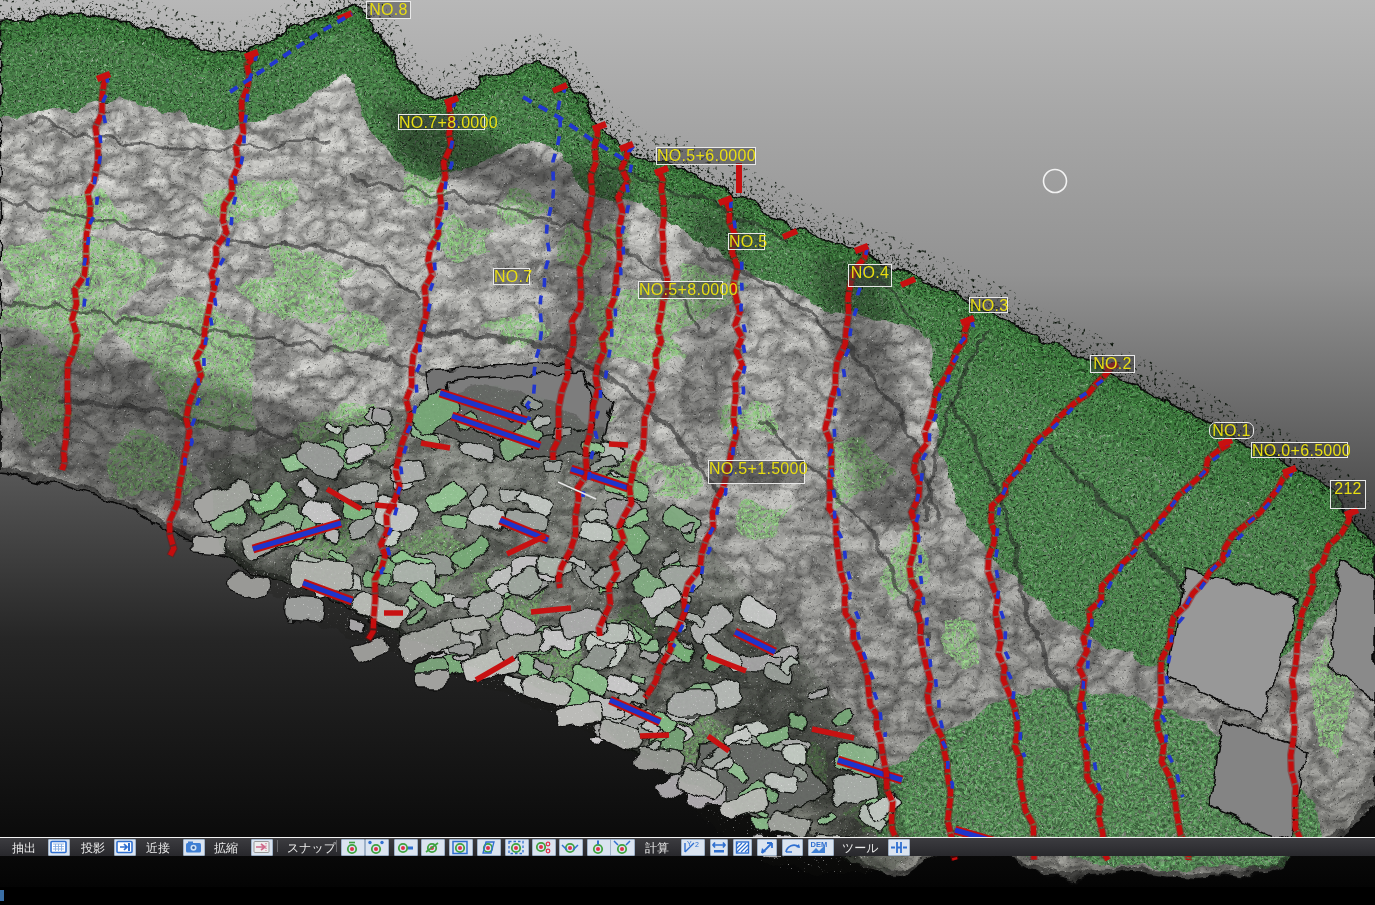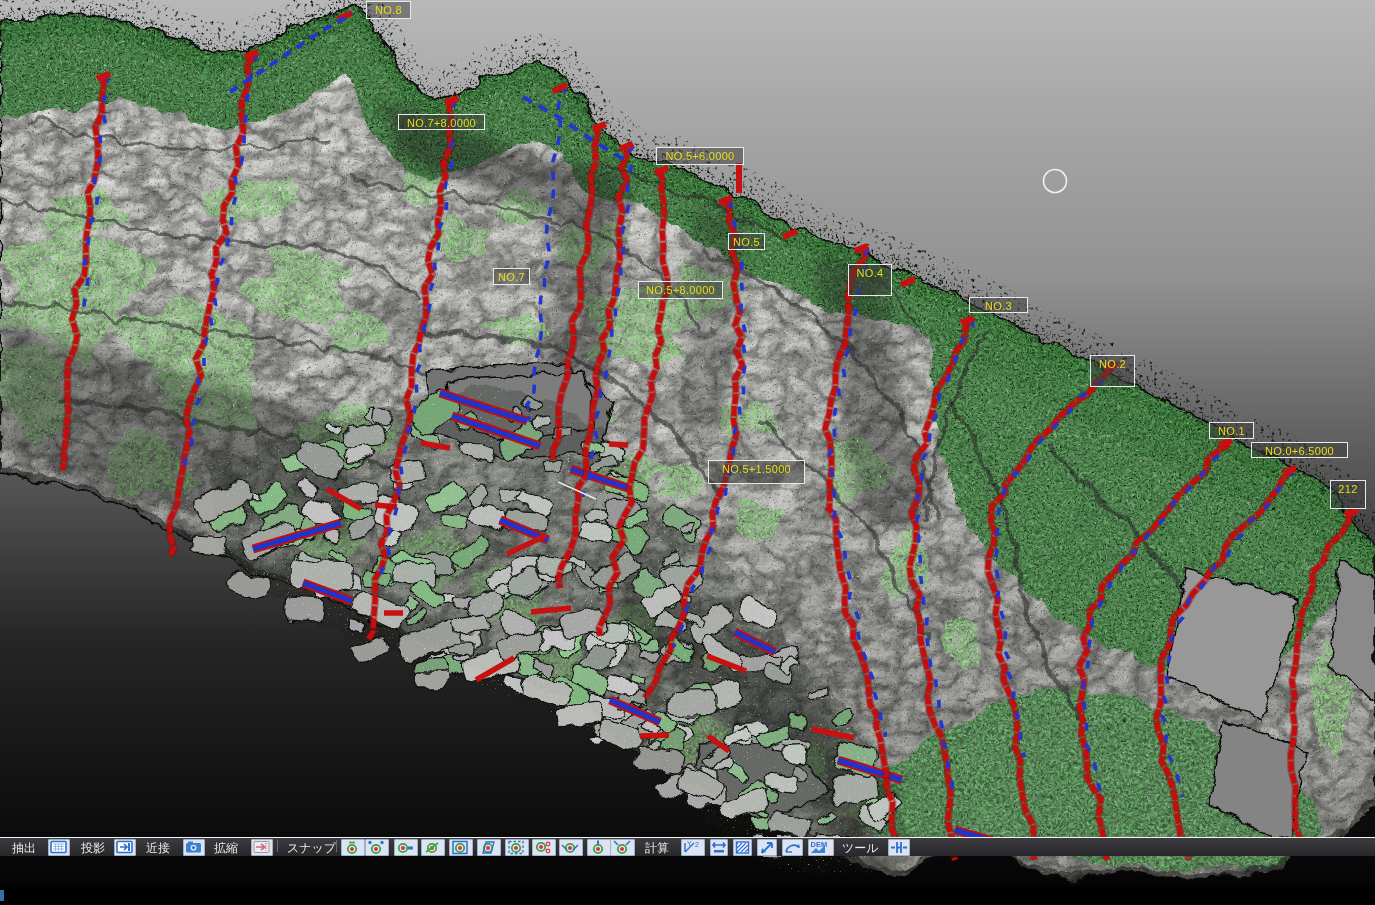--- a/index.html
+++ b/index.html
@@ -1,18 +1,18 @@
 <!DOCTYPE html>
 <html><head><meta charset="utf-8">
 <style>
 html,body{margin:0;padding:0;background:#000;}
 #stage{position:relative;width:1375px;height:905px;overflow:hidden;
   font-family:"Liberation Sans",sans-serif;}
 .lb{position:absolute;box-sizing:border-box;background:rgba(60,60,60,0.50);
-  border:1px solid #e9e9e9;color:#e8de12;font-size:11px;line-height:16px;
+  border:1px solid #e9e9e9;color:#e8de12;font-size:16px;line-height:16px;
   text-align:center;letter-spacing:0.3px;}
 #tbar{position:absolute;left:0;top:837px;width:1375px;height:18px;
   background:linear-gradient(#3c3c40,#28282c);border-top:1.5px solid #f2f2f2;}
 .tt{position:absolute;top:2px;color:#ececec;font-size:12px;white-space:nowrap;}
 .ti{position:absolute;top:1px;height:15px;background:#dbe4f0;
   border:1px solid #9fb2c8;border-radius:1px;}
 .sep{position:absolute;top:2px;width:1px;height:12px;background:#6a6a6e;}
 #grip{position:absolute;left:0;top:890px;width:4px;height:11px;background:#3a6ea5;z-index:5;}
 </style></head>
 <body>
@@ -510,28 +510,28 @@
 <polyline points="230,92 260,72 290,52 320,32 352,14" fill="none" stroke="#2136d0" stroke-width="4" stroke-dasharray="9 7"></polyline>
 <polyline points="523,97 560,118 595,142 630,163" fill="none" stroke="#2136d0" stroke-width="4" stroke-dasharray="10 8"></polyline>
 <rect x="736" y="163" width="6" height="30" fill="#c81010"></rect>
 
 <polyline points="558,482 596,499" fill="none" stroke="#e8e8e8" stroke-width="1.4"></polyline>
 <circle cx="1055" cy="181" r="11.5" fill="none" stroke="#f2f2f2" stroke-width="1.6"></circle>
 </svg>
 
 <div class="lb" style="left:366px;top:1px;width:45px;height:18px;">NO.8</div>
 <div class="lb" style="left:398px;top:114px;width:87px;height:16px;">NO.7+8.0000</div>
-<div class="lb" style="left:656px;top:147px;width:88px;height:18px;text-align:center;">NO.5+6.0000</div>
+<div class="lb" style="left:656px;top:147px;width:100px;height:18px;text-align:center;">NO.5+6.0000</div>
 <div class="lb" style="left:728px;top:196px;width:37px;height:17px;margin-top:37px;">NO.5</div>
 <div class="lb" style="left:493px;top:268px;width:37px;height:17px;">NO.7</div>
 <div class="lb" style="left:638px;top:281px;width:85px;height:18px;">NO.5+8.0000</div>
-<div class="lb" style="left:848px;top:264px;width:44px;height:32px;">NO.4</div>
-<div class="lb" style="left:969px;top:297px;width:59px;height:16px;">NO.3</div>
-<div class="lb" style="left:1090px;top:355px;width:45px;height:32px;">NO.2</div>
-<div class="lb" style="left:1209px;top:422px;width:45px;height:17px;">NO.1</div>
+<div class="lb" style="left:848px;top:264px;width:44px;height:23px;">NO.4</div>
+<div class="lb" style="left:969px;top:297px;width:39px;height:16px;">NO.3</div>
+<div class="lb" style="left:1090px;top:355px;width:45px;height:18px;">NO.2</div>
+<div class="lb" style="left:1209px;top:422px;width:45px;height:17px;border-radius:7px;">NO.1</div>
 <div class="lb" style="left:1251px;top:442px;width:97px;height:16px;">NO.0+6.5000</div>
 <div class="lb" style="left:1330px;top:480px;width:36px;height:29px;text-align:center;">212</div>
 <div class="lb" style="left:708px;top:460px;width:97px;height:24px;">NO.5+1.5000</div>
 
 <div id="tbar">
 <div class="tt" style="left:12px;">抽出</div>
 <div class="ti" style="left:48px;width:20px;"><svg width="20" height="15" viewBox="0 0 20 15">
           <rect x="2" y="1.5" width="15" height="11" rx="1" fill="#fff" stroke="#2f6fd0" stroke-width="1.6"></rect>
           <path d="M4 4h11M4 6.5h11M4 9h11M6.5 4v7M9.5 4v7M12.5 4v7" stroke="#7fa8e0" stroke-width="0.8"></path>
         </svg></div>

